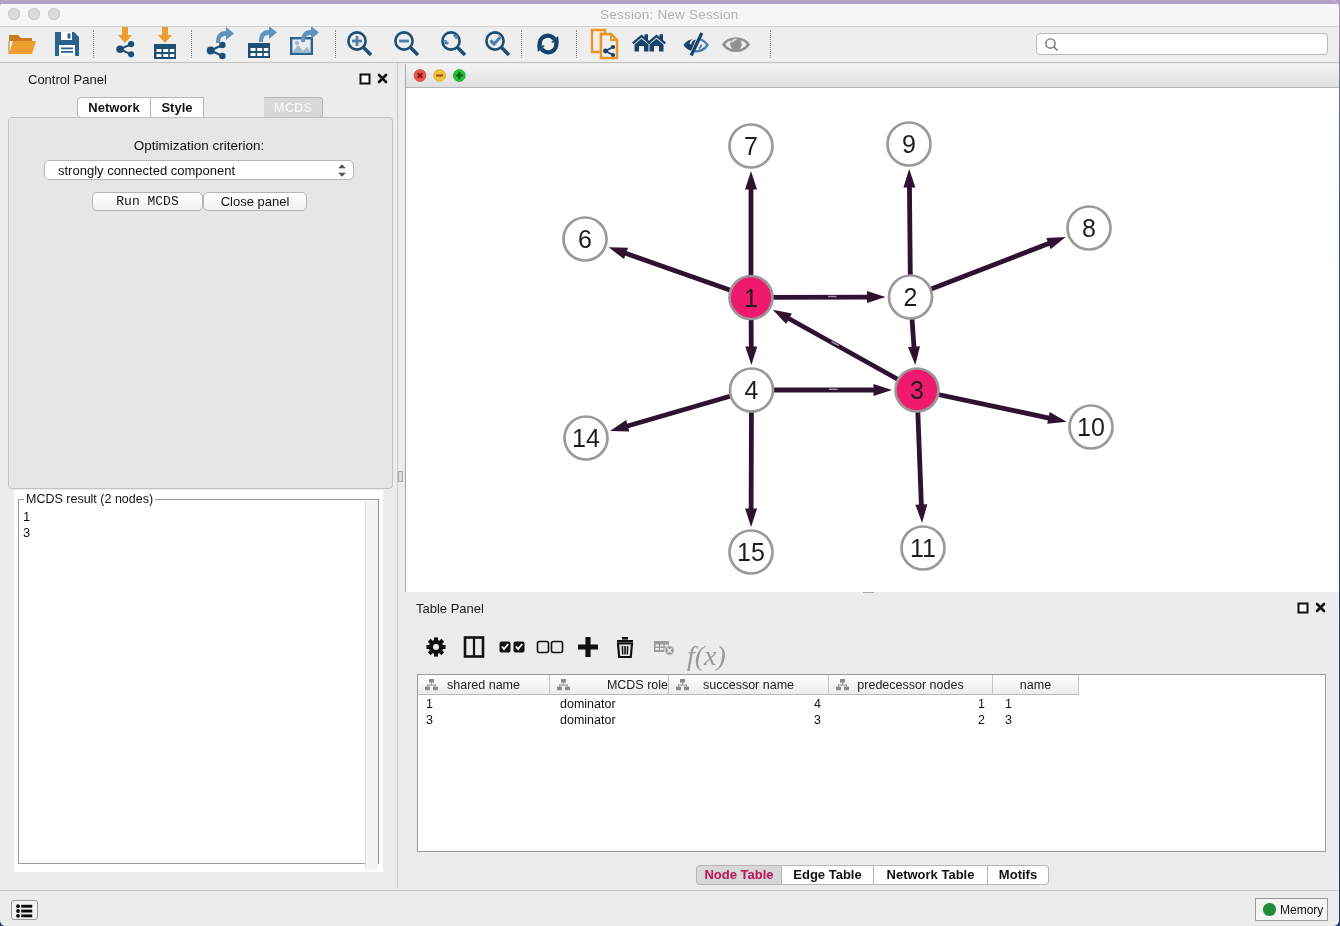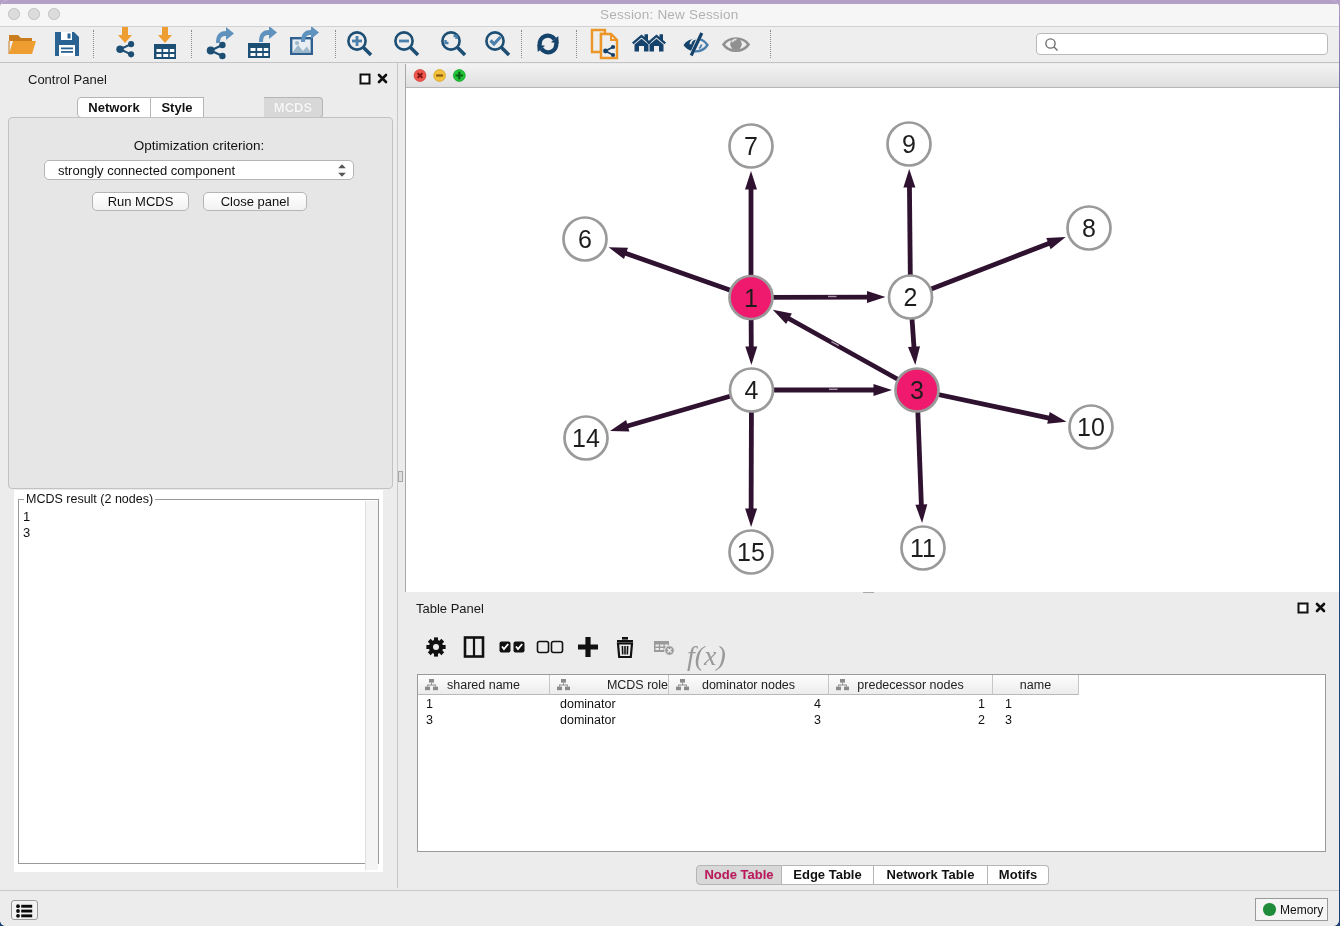--- a/index.html
+++ b/index.html
@@ -211,21 +211,21 @@
     <div class="tab" style="left:264px; width:59px; border-left:none; border-radius:0 4px 4px 0; background:#d8d8d8; color:#f8f8f8; text-shadow:0 0 1px #bbb;">MCDS</div>
     <div class="tabpanel"></div>
     <div class="abs" style="left:44px; top:97px; width:310px; height:20px; background:#fff; border:1px solid #b5b5b5; border-radius:5px; font-size:13px; color:#111;">
       <span style="position:absolute; left:13px; top:2px;">strongly connected component</span>
       <svg style="position:absolute; right:6px; top:2px;" width="10" height="15" viewBox="0 0 10 15">
         <path d="M1.2 5.2 L5 1.2 L8.8 5.2 Z" fill="#555"></path>
         <path d="M1.2 9.8 L5 13.8 L8.8 9.8 Z" fill="#555"></path>
       </svg>
     </div>
     <div class="abs" style="left:0; top:75px; width:398px; text-align:center; font-size:13.5px; color:#111;">Optimization criterion:</div>
-    <div class="btn" style="left:92px; top:129px; width:97px; height:19px; line-height:17px;">Run MCDS</div>
+    <div class="btn" style="left:92px; top:129px; width:111px; height:19px; line-height:17px;font-family:Liberation Mono, monospace;">Run MCDS</div>
     <div class="btn" style="left:203px; top:129px; width:104px; height:19px; line-height:17px;">Close panel</div>
 
     <div class="abs" style="left:14px; top:427px; width:369px; height:382px; background:#fff;">
       <div class="abs" style="left:4px; top:9px; right:4px; bottom:8px; border:1px solid #9a9a9a;"></div>
       <div class="abs" style="left:10px; top:2px; background:#fff; padding:0 2px; font-size:12.5px; color:#111;">MCDS result (2 nodes)</div>
       <div class="abs" style="left:351px; top:11px; width:13px; height:369px; background:#f4f4f4; border-left:1px solid #dfdfdf;"></div>
       <div class="abs" style="left:9px; top:19px; font-size:13px; color:#111; line-height:16px;">1<br>3</div>
     </div>
   </div>
   <div class="abs" style="left:397.5px; top:471px; width:5px; height:11px; background:#dedede; border:1px solid #a9a9a9;"></div>
@@ -384,21 +384,21 @@
 <div class="abs" style="left:139px;top:0;height:20px;">
         <svg width="13" height="12" viewBox="0 0 13 12" style="position:absolute;top:4px;">
           <g fill="#8a8a8a">
             <rect x="4" y="0" width="5" height="3.6"></rect>
             <rect x="0" y="7.6" width="5" height="3.6"></rect>
             <rect x="8" y="7.6" width="5" height="3.6"></rect>
             <path d="M6,3.6 L6.8,3.6 L6.8,5.5 L10.9,5.5 L10.9,7.6 L10,7.6 L10,6.4 L2.9,6.4 L2.9,7.6 L2,7.6 L2,5.5 L6,5.5 Z"></path>
           </g>
         </svg>
       </div>
-<div class="abs" style="left:251px;top:0;width:160px;height:20px;border-right:1px solid #c6c6c6;font-size:12.5px;color:#222;text-align:center;line-height:20px;"><span>dominator nodes</span></div>
+<div class="abs" style="left:251px;top:0;width:160px;height:20px;border-right:1px solid #c6c6c6;font-size:12.5px;color:#222;text-align:center;line-height:20px;"><span>successor name</span></div>
 <div class="abs" style="left:258px;top:0;height:20px;">
         <svg width="13" height="12" viewBox="0 0 13 12" style="position:absolute;top:4px;">
           <g fill="#8a8a8a">
             <rect x="4" y="0" width="5" height="3.6"></rect>
             <rect x="0" y="7.6" width="5" height="3.6"></rect>
             <rect x="8" y="7.6" width="5" height="3.6"></rect>
             <path d="M6,3.6 L6.8,3.6 L6.8,5.5 L10.9,5.5 L10.9,7.6 L10,7.6 L10,6.4 L2.9,6.4 L2.9,7.6 L2,7.6 L2,5.5 L6,5.5 Z"></path>
           </g>
         </svg>
       </div>

